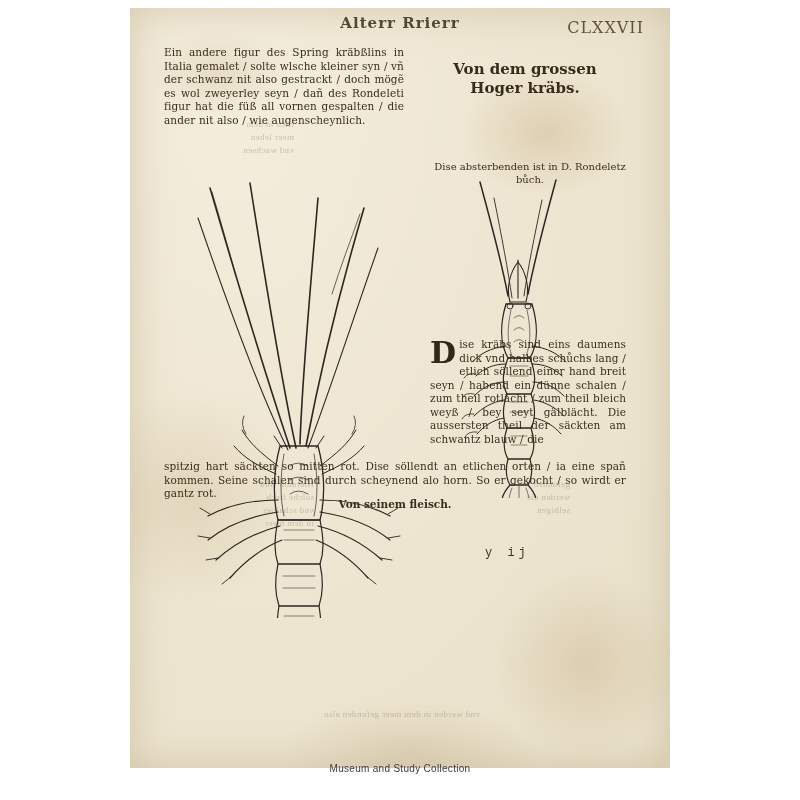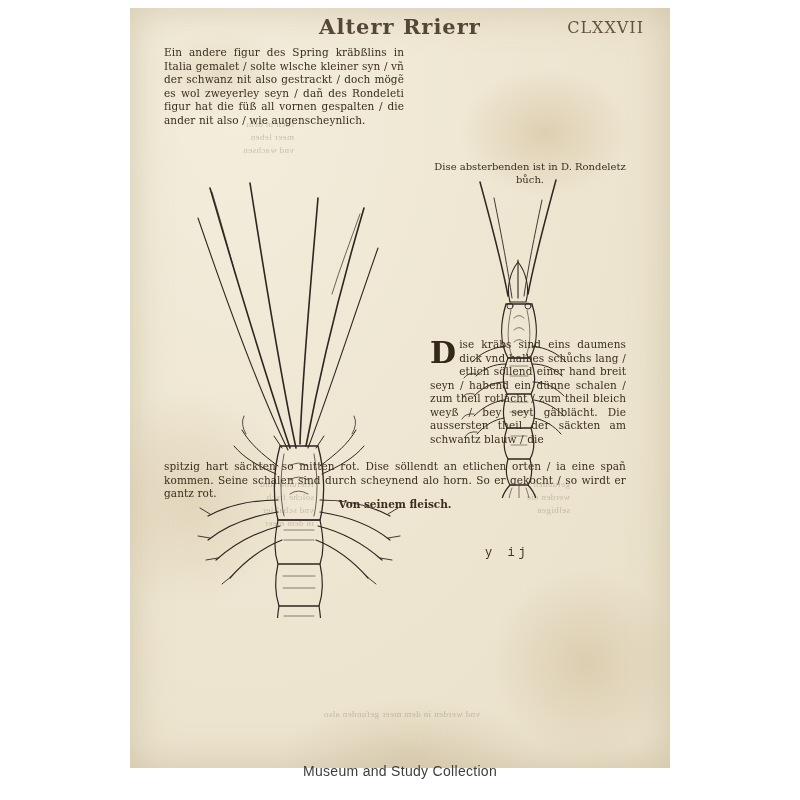--- a/index.html
+++ b/index.html
@@ -62,21 +62,21 @@
   .verso-d { left: 60px;  top: 700px; width: 290px; }
 
   
   .running-head {
     position: absolute;
     top: 6px;
     left: 0;
     width: 100%;
     text-align: center;
     font-family: "DejaVu Serif", serif;
-    font-size: 21px;
+    font-size: 15px;
     font-weight: bold;
     color: #403222;
     letter-spacing: 1px;
     opacity: 0.88;
   }
   .folio-num {
     position: absolute;
     top: 10px;
     right: 26px;
     font-family: "DejaVu Serif", serif;
@@ -178,21 +178,21 @@
   .wm {
     position: absolute;
     left: 0; width: 800px;
     text-align: center;
     font-family: "Liberation Sans", sans-serif;
     color: #ffffff;
     text-shadow: 0 0 2px rgba(0,0,0,0.35);
     letter-spacing: 0.3px;
   }
   .wm-top { top: 16px; font-size: 13px; }
-  .wm-bottom { top: 763px; font-size: 14px; color: #3d3d3d; text-shadow: none; }
+  .wm-bottom { top: 763px; font-size: 10px; color: #3d3d3d; text-shadow: none; }
 
   svg { display: block; }
 </style>
 </head>
 <body>
 
 <div id="page">
 
   <div class="leaf">
 
@@ -214,20 +214,21 @@
 selbigen</div>
     <div class="verso verso-d">vnd werden in dem meer gefunden also</div>
 
     <div class="running-head">Alterr Rrierr</div>
     <div class="folio-num">CLXXVII</div>
 
     <div class="col-left-top fraktur">
       <span class="indent">Ein andere figur des Spring kräbßlins in Italia gemalet / solte wlsche kleiner syn / vñ der schwanz nit also gestrackt / doch mögẽ es wol zweyerley seyn / dañ des Rondeleti figur hat die füß all vornen gespalten / die ander nit also / wie augenscheynlich.</span>
     </div>
 
+    <div class="heading-right">Von dem grossen Hoger kräbs.</div>
 
 
     <div class="ref-note">Dise absterbenden ist in D. Rondeletz bůch.</div>
 
     <div style="position:absolute; left:20px; top:140px; width:280px; height:470px;">
       <svg viewBox="0 0 280 470" width="280" height="470">
         <g stroke="#2e2620" fill="none" stroke-width="1.1" stroke-linecap="round">
 
           <path d="M140 300 C 120 240, 95 160, 60 40" stroke-width="1.6"></path>
           <path d="M146 300 C 132 235, 118 150, 100 35" stroke-width="1.6"></path>

